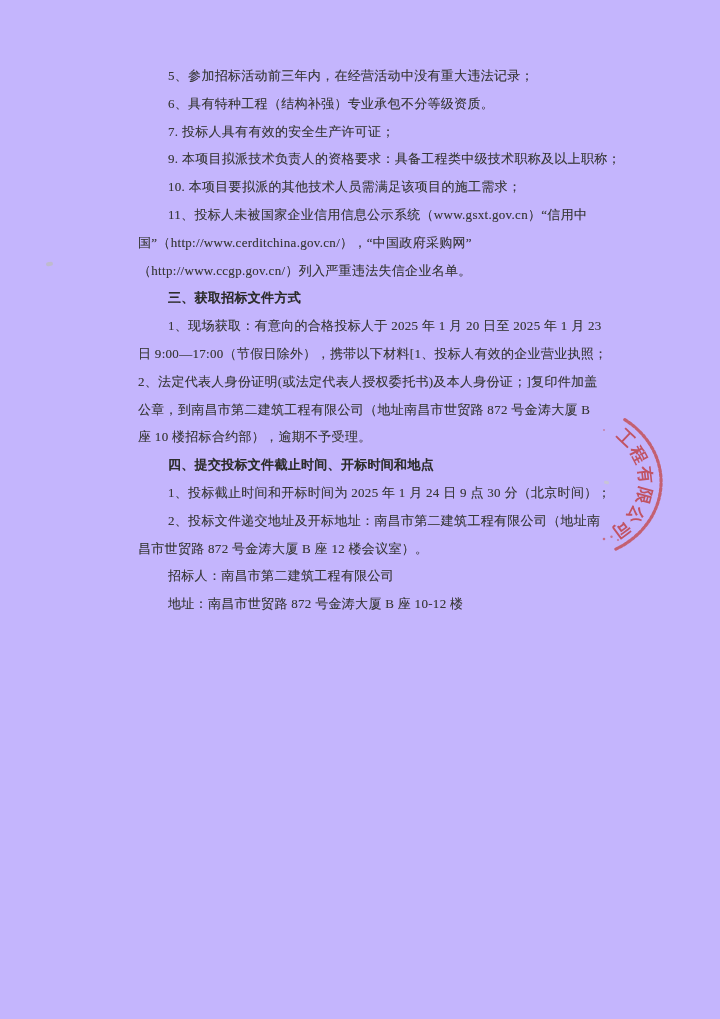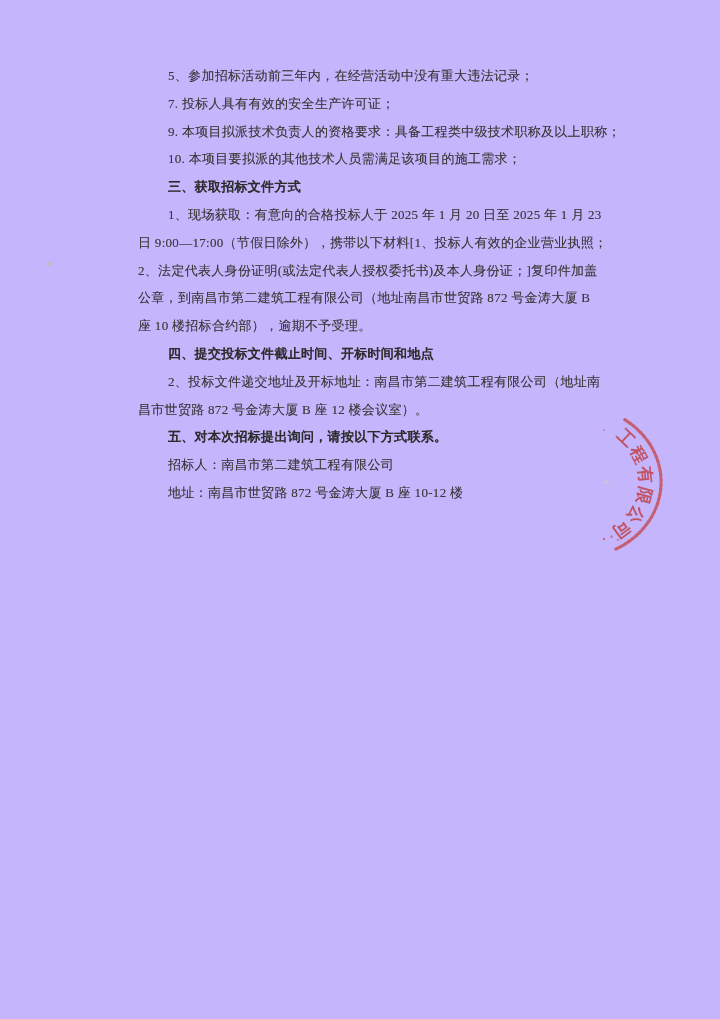--- a/index.html
+++ b/index.html
@@ -53,33 +53,37 @@
   .artifact.a1 { left: 46px; top: 262px; width: 7px; height: 4px; transform: rotate(-8deg); }
   .artifact.a2 { left: 604px; top: 481px; width: 5px; height: 3px; background: #c9c9c9; transform: rotate(12deg); }
 </style>
 </head>
 <body>
 
 <div class="page">
 
   <div class="doc-body">
     <p>5、参加招标活动前三年内，在经营活动中没有重大违法记录；</p>
+    <p>6、具有特种工程（结构补强）专业承包不分等级资质。</p>
     <p>7. 投标人具有有效的安全生产许可证；</p>
     <p class="nowrap">9. 本项目拟派技术负责人的资格要求：具备工程类中级技术职称及以上职称；</p>
     <p>10. 本项目要拟派的其他技术人员需满足该项目的施工需求；</p>
+    <p>11、投标人未被国家企业信用信息公示系统（www.gsxt.gov.cn）“信用中
+国”（http://www.cerditchina.gov.cn/），“中国政府采购网”
+（http://www.ccgp.gov.cn/）列入严重违法失信企业名单。</p>
     <p class="heading">三、获取招标文件方式</p>
     <p>1、现场获取：有意向的合格投标人于 2025 年 1 月 20 日至 2025 年 1 月 23
 日 9:00—17:00（节假日除外），携带以下材料[1、投标人有效的企业营业执照；
 2、法定代表人身份证明(或法定代表人授权委托书)及本人身份证；]复印件加盖
 公章，到南昌市第二建筑工程有限公司（地址南昌市世贸路 872 号金涛大厦 B
 座 10 楼招标合约部），逾期不予受理。</p>
     <p class="heading">四、提交投标文件截止时间、开标时间和地点</p>
+    <p>1、投标截止时间和开标时间为 2025 年 1 月 24 日 9 点 30 分（北京时间）；</p>
     <p>2、投标文件递交地址及开标地址：南昌市第二建筑工程有限公司（地址南
 昌市世贸路 872 号金涛大厦 B 座 12 楼会议室）。</p>
-    <p class="heading">五、对本次招标提出询问，请按以下方式联系。</p>
     <p>招标人：南昌市第二建筑工程有限公司</p>
     <p>地址：南昌市世贸路 872 号金涛大厦 B 座 10-12 楼</p>
   </div>
 
   <div class="seal">
     <svg width="184" height="190" viewBox="0 0 184 190" xmlns="http://www.w3.org/2000/svg">
       <g opacity="0.88">
         <path d="M 88.8 26.7 A 85 76 0 0 1 79.9 156.1" fill="none" stroke="#c5403a" stroke-width="3.2" stroke-dasharray="2.6 2.2" stroke-linecap="round" opacity="0.82"></path>
         <path id="sealTextArc" d="M 79.4 44.1 A 64 57 0 0 1 75.8 136.3" fill="none"></path>
         <text font-size="17" fill="#c0393a" letter-spacing="2" font-weight="600" opacity="0.9" font-family="Liberation Serif, DejaVu Serif, serif">

